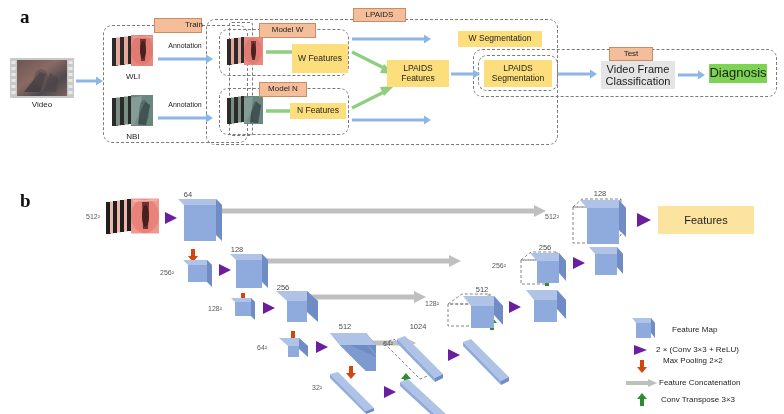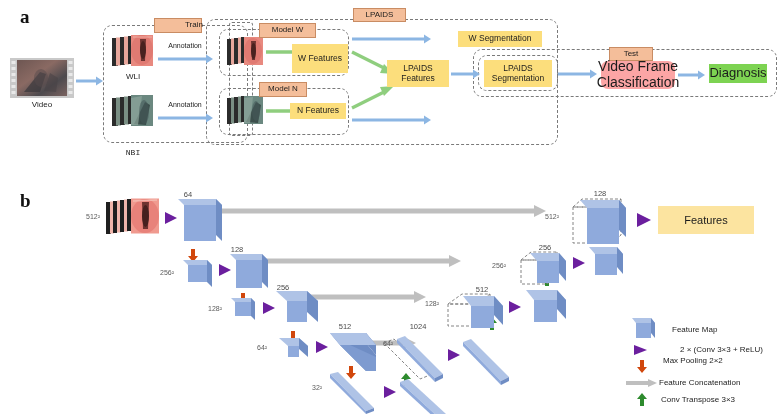--- a/index.html
+++ b/index.html
@@ -24,21 +24,21 @@
     position:absolute;
     display:flex;align-items:center;justify-content:center;
     text-align:center;
     box-sizing:border-box;
     line-height:1.12;
     color:#1c1c1c;
     white-space:pre-line;
   }
   .b-peach{background:#F4BE9A;border:1px solid #C98C63;font-size:8px;}
   .b-yellow{background:#FCDE7C;font-size:8.5px;}
-  .b-amber{background:#fca5a5;font-size:14px;border-radius:7px;}
+  .b-amber{background:#e5e5e5;font-size:11px;}
   .b-green{background:#7DD352;font-size:13px;}
   .b-features{background:#FCE4A0;font-size:11px;}
 
   
   .dash{
     position:absolute;
     border:1px dashed #7a7a7a;
     border-radius:9px;
     box-sizing:border-box;
     background:transparent;
@@ -144,21 +144,21 @@
         <rect x="12" y="2.5" width="5" height="28" fill="#7a8f84"></rect>
         <rect x="16" y="2" width="4" height="28" fill="#2b2b2b"></rect>
       </g>
       <rect x="19" y="1" width="22" height="31" fill="#5f7a71"></rect>
       <path d="M19 1 L41 1 L41 32 L19 32 Z" fill="#6b8880"></path>
       <path d="M22 30 L33 8 L38 11 L34 31 Z" fill="#3c4f4c"></path>
       <path d="M19 4 L30 2 L26 31 L19 31 Z" fill="#8fa69c" opacity=".7"></path>
       <ellipse cx="32" cy="18" rx="5" ry="12" fill="#46595a" opacity=".55"></ellipse>
     </svg>
   </div>
-  <div class="cap" style="left:112px;top:148px;width:42px;font-family:Liberation Mono, monospace;">NBI</div>
+  <div class="cap" style="left:112px;top:132px;width:42px;">NBI</div>
 
   <div class="nodebox b-peach" style="left:154px;top:18px;width:48px;height:15px;padding-left:32px;">Train</div>
 
   <div class="cap" style="left:155px;top:42px;width:60px;font-size:7px;">Annotation</div>
   <svg class="abs" style="left:158px;top:54px;" width="56" height="10">
     <line x1="0" y1="5" x2="48" y2="5" stroke="#8CB6E3" stroke-width="3"></line>
     <polygon points="48,0.5 55,5 48,9.5" fill="#8CB6E3"></polygon>
   </svg>
 
   <div class="cap" style="left:155px;top:101px;width:60px;font-size:7px;">Annotation</div>
@@ -488,21 +488,21 @@
   <svg class="abs" style="left:632px;top:316px;" width="30" height="26">
     <polygon points="4,7 23,7 19,2 0,2" fill="#AFC3E6"></polygon>
     <polygon points="23,7 23,22 19,17 19,2" fill="#6F8DC4"></polygon>
     <rect x="4" y="7" width="15" height="15" fill="#8FAADC"></rect>
   </svg>
   <div class="legend-item" style="left:672px;top:325px;">Feature Map</div>
 
   <svg class="abs" style="left:633px;top:344px;" width="16" height="12">
     <polygon points="1,1 14,6 1,11" fill="#6B1F9E"></polygon>
   </svg>
-  <div class="legend-item" style="left:656px;top:345px;margin-left:24px;">2 × (Conv 3×3 + ReLU)</div>
+  <div class="legend-item" style="left:656px;top:345px;">2 × (Conv 3×3 + ReLU)</div>
 
   <svg class="abs" style="left:636px;top:360px;" width="12" height="14">
     <polygon points="4,0 8,0 8,7 11,7 6,13 1,7 4,7" fill="#D1470C"></polygon>
   </svg>
   <div class="legend-item" style="left:663px;top:356px;">Max Pooling 2×2</div>
 
   <svg class="abs" style="left:626px;top:378px;" width="32" height="10">
     <line x1="0" y1="5" x2="23" y2="5" stroke="#BFBFBF" stroke-width="4"></line>
     <polygon points="22,1 31,5 22,9" fill="#BFBFBF"></polygon>
   </svg>

